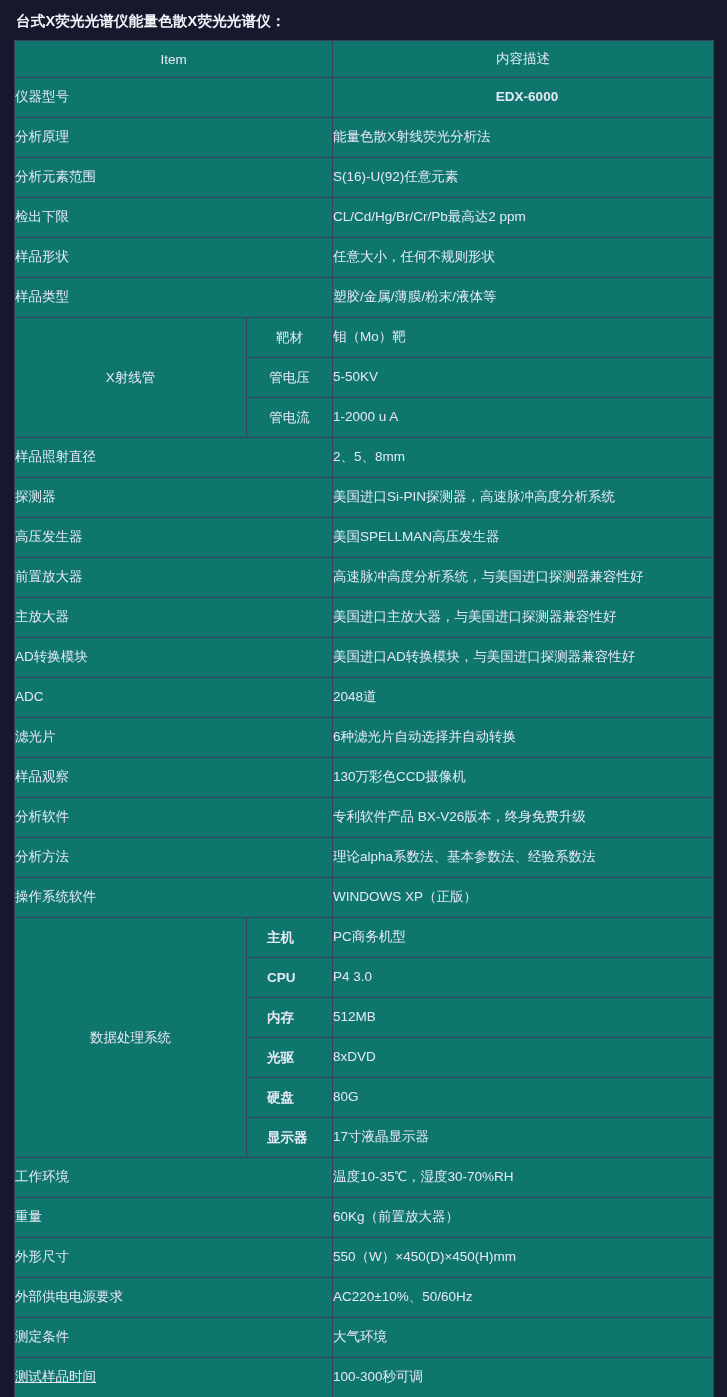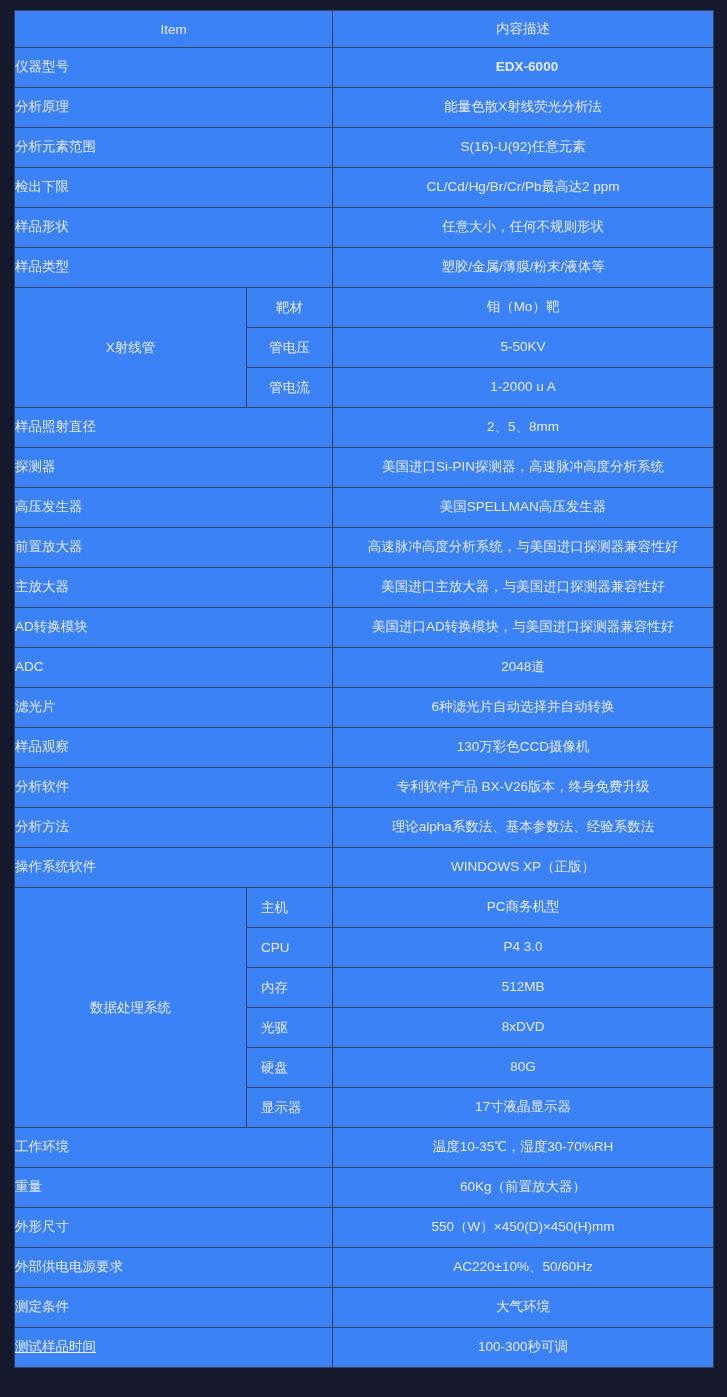--- a/index.html
+++ b/index.html
@@ -23,21 +23,21 @@
     font-size: 14.5px;
     font-weight: bold;
     color: #f2f4fa;
     letter-spacing: 0.2px;
     padding: 2px 0 9px 2px;
   }
   table.spec {
     width: 699px;
     border-collapse: collapse;
     table-layout: fixed;
-    background: #3b82f6;
+    background: #0f766e;
   }
   table.spec td, table.spec th {
     border: 1px solid #3a4060;
     vertical-align: middle;
     font-size: 13.5px;
     font-weight: normal;
     color: #e6e9f4;
     padding: 0;
   }
   .hdr td {
@@ -53,50 +53,52 @@
     height: 39px;
     color: #f0f2f9;
     padding: 3px 4px;
     line-height: 1.35;
   }
   td.k.normal {
     font-weight: normal;
     text-decoration: underline;
   }
   td.v {
-    text-align: center;
+    text-align: left;
     padding: 3px 10px;
     height: 39px;
     line-height: 1.35;
     color: #e4e7f3;
   }
   td.sub {
     text-align: center;
     font-weight: bold;
     padding: 3px 6px;
     color: #f0f2f9;
   }
   td.sub.left {
     text-align: left;
-    padding-left: 14px;
+    padding-left: 20px;
+    font-weight: bold;
   }
   td.grp {
     text-align: center;
     font-weight: bold;
     color: #f0f2f9;
     margin-left: 32px;
   }
   col.c1 { width: 232px; }
   col.c2 { width: 86px; }
   col.c3 { width: 381px; }
 </style>
 </head>
 <body>
 
 <div class="page">
+  <div class="doc-title">台式X荧光光谱仪能量色散X荧光光谱仪：</div>
   <table class="spec">
     <colgroup>
       <col class="c1">
         <col class="c2">
         <col class="c3">
     </colgroup>
     <tbody id="tbody">
         <tr class="hdr">
           <td class="" colspan="2">Item</td>
           <td class="">内容描述</td>

